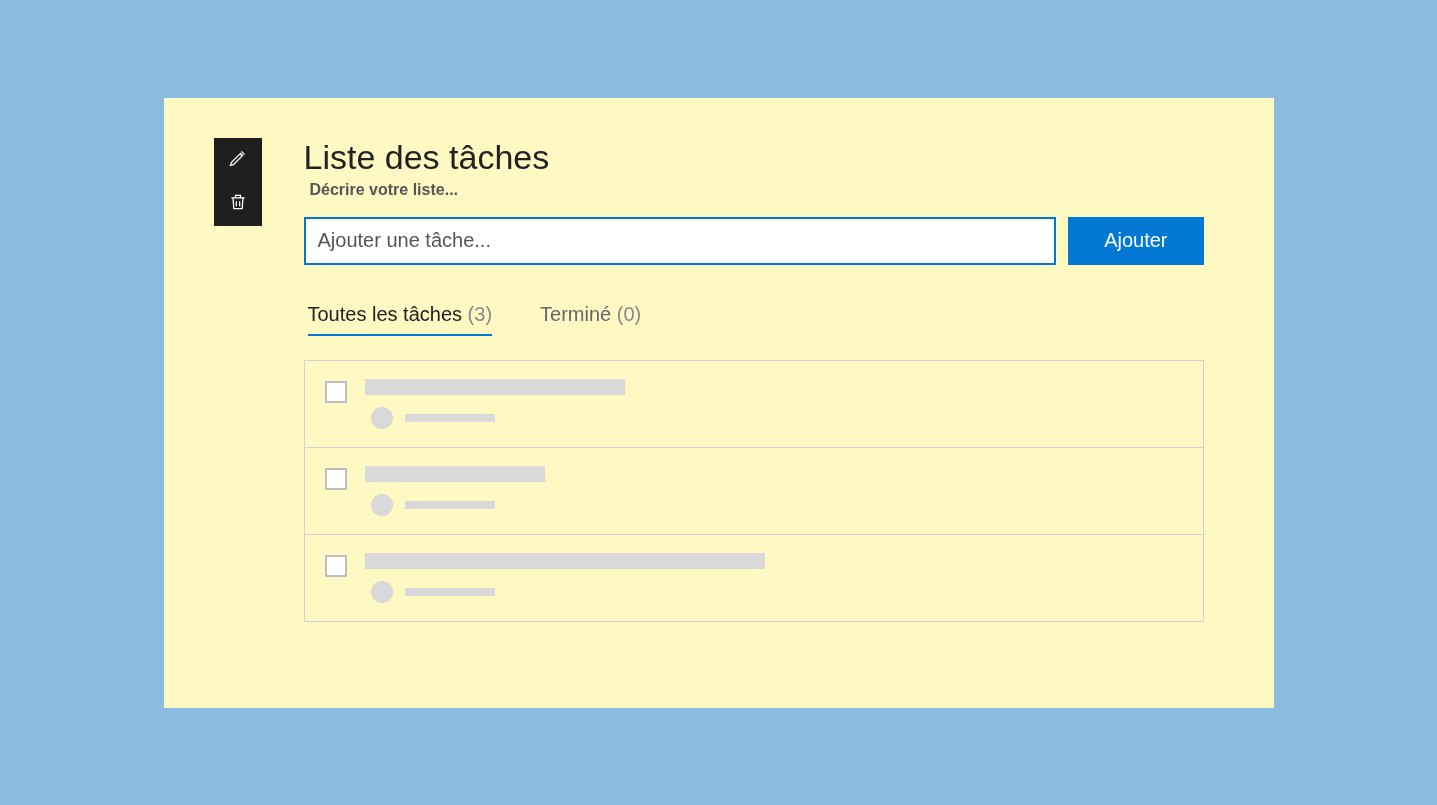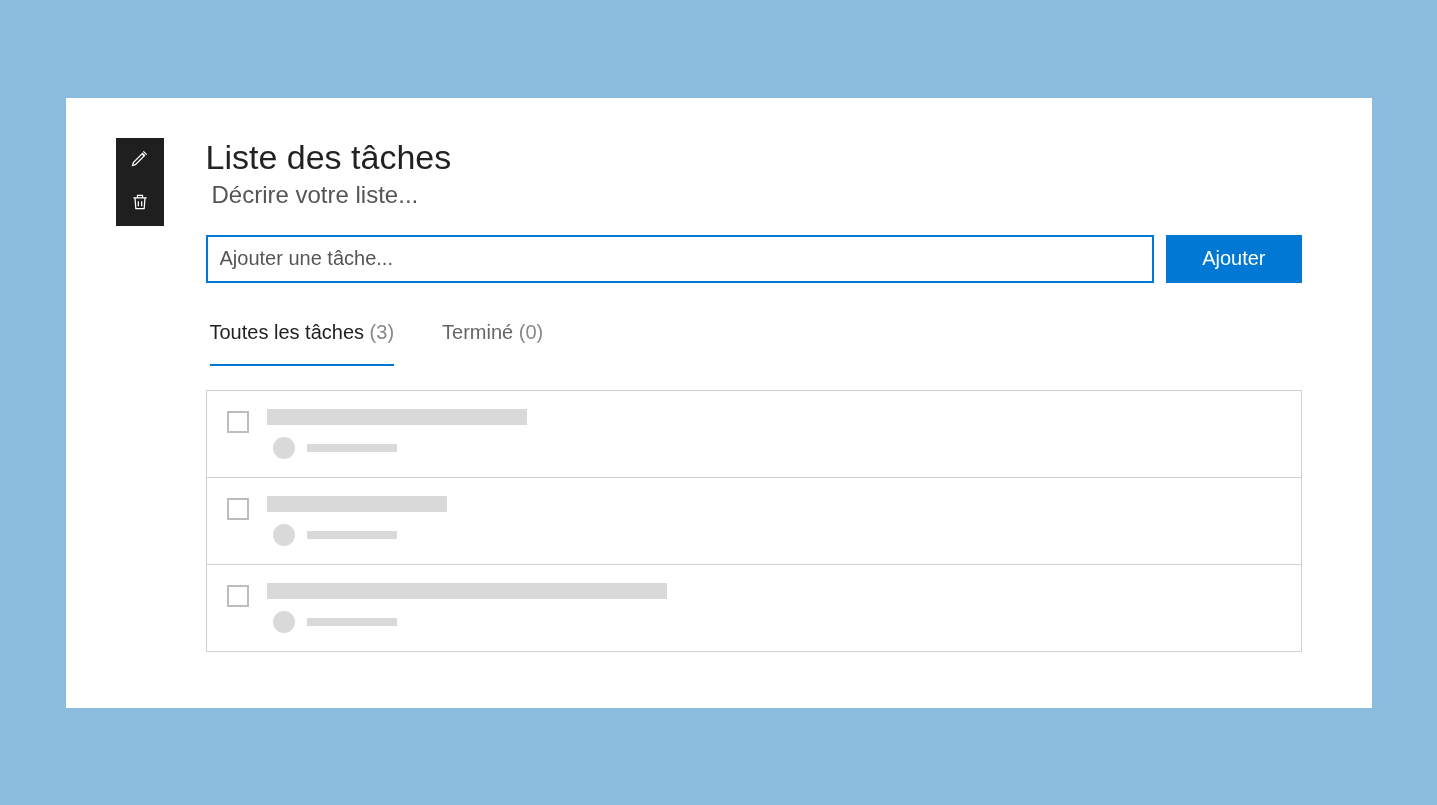--- a/index.html
+++ b/index.html
@@ -6,22 +6,22 @@
     body {
       background: #8abcde;
       font-family: "Segoe UI", -apple-system, sans-serif;
       width: 1437px;
       height: 805px;
       display: flex;
       align-items: center;
       justify-content: center;
     }
     .card {
-      background: #ffffff;
-      width: 1306px;
+      background: #fef9c3;
+      width: 1110px;
       height: 610px;
       padding: 40px 70px 40px 50px;
       position: relative;
     }
     .toolbar {
       position: absolute;
       top: 40px;
       left: 50px;
       width: 48px;
       background: #1f1f1f;
@@ -39,25 +39,25 @@
     }
     .toolbar-btn svg { width: 20px; height: 20px; stroke: #fff; fill: none; stroke-width: 1.5; }
     .content { margin-left: 90px; }
     .title {
       font-size: 34px;
       font-weight: 300;
       color: #222;
       margin-bottom: 4px;
     }
     .subtitle {
-      font-size: 24px;
+      font-size: 16px;
       color: #555;
-      font-weight: 400;
+      font-weight: 700;
       margin-left: 6px;
-      margin-bottom: 26px;
+      margin-bottom: 18px;
     }
     .add-row { display: flex; gap: 12px; margin-bottom: 38px; }
     .add-input {
       flex: 1;
       height: 48px;
       border: 2px solid #0078d4;
       font-size: 20px;
       padding: 0 12px;
       font-family: inherit;
       font-weight: 300;
@@ -74,21 +74,21 @@
       padding: 0 36px;
       height: 48px;
       cursor: pointer;
       font-family: inherit;
     }
     .tabs { display: flex; gap: 48px; margin-bottom: 24px; padding-left: 4px; }
     .tab {
       font-size: 20px;
       font-weight: 300;
       color: #666;
-      padding-bottom: 20px;
+      padding-bottom: 8px;
       cursor: pointer;
     }
     .tab.active {
       color: #222;
       border-bottom: 2px solid #0078d4;
     }
     .tab .count { color: #888; }
     .task-list { border: 1px solid #d1d1d1; }
     .task-row {
       border-bottom: 1px solid #d1d1d1;

